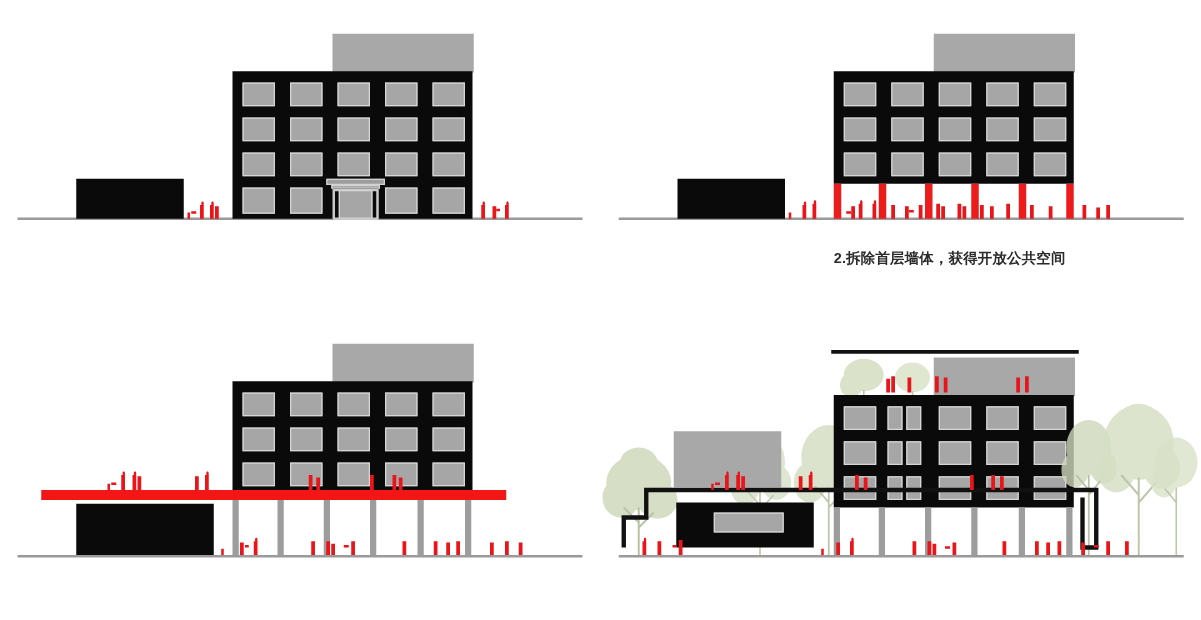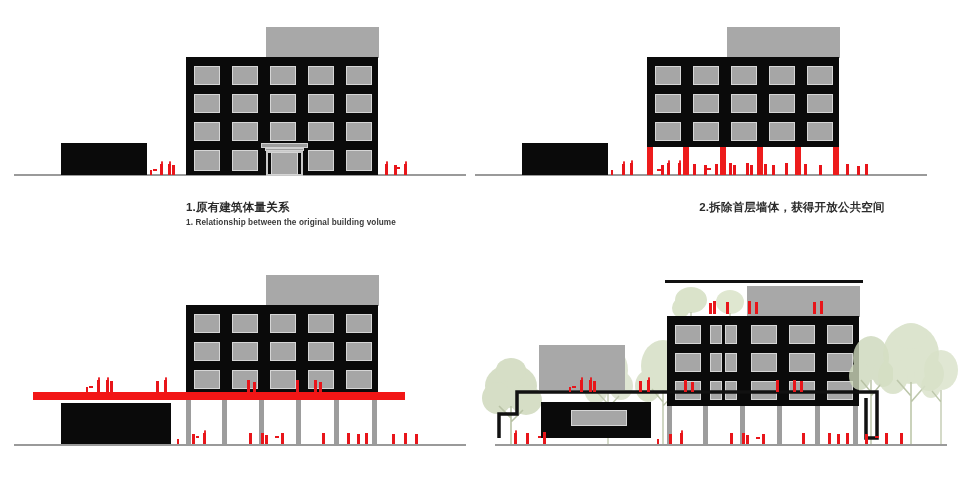--- a/index.html
+++ b/index.html
@@ -80,29 +80,23 @@
       <div class="fig" style="left:169px;top:161px;width:2px;height:4px;border-radius:50%;"></div>
       <div class="fig" style="left:172px;top:165px;width:2.5px;height:10px;"></div>
 
       <div class="fig" style="left:385px;top:164px;width:2.5px;height:11px;"></div>
       <div class="fig" style="left:386px;top:161px;width:2px;height:4px;border-radius:50%;"></div>
       <div class="fig" style="left:394px;top:165px;width:2.5px;height:10px;"></div>
       <div class="fig" style="left:397px;top:167px;width:3px;height:2px;"></div>
       <div class="fig" style="left:404px;top:164px;width:2.5px;height:11px;"></div>
       <div class="fig" style="left:405px;top:161px;width:2px;height:4px;border-radius:50%;"></div>
     </div>
-    <div class="caption" style="left:186px;top:200px;width:290px;">
-      <p class="cap-cn">1.原有建筑体量关系</p>
-      <p class="cap-en">
-          <span>1. Relationship between the original building volume</span>
-        </p>
-    </div>
   </div>
 
-  <div class="panel" style="left:461px;top:0;width:480px;height:248px;text-align:center;">
+  <div class="panel" style="left:481px;top:0;width:480px;height:248px;">
     <div class="scene">
       <div class="ground" style="left:14px;top:174px;width:452px;"></div>
       <div class="massing-black" style="left:61px;top:143px;width:86px;height:32px;"></div>
       <div class="massing-gray" style="left:266px;top:27px;width:113px;height:31px;"></div>
 
       <div class="massing-black" style="left:186px;top:57px;width:192px;height:90px;"></div>
 
       <div class="window" style="left:194px;top:66px;width:26px;height:19px;"></div>
       <div class="window" style="left:232px;top:66px;width:26px;height:19px;"></div>
       <div class="window" style="left:270px;top:66px;width:26px;height:19px;"></div>

